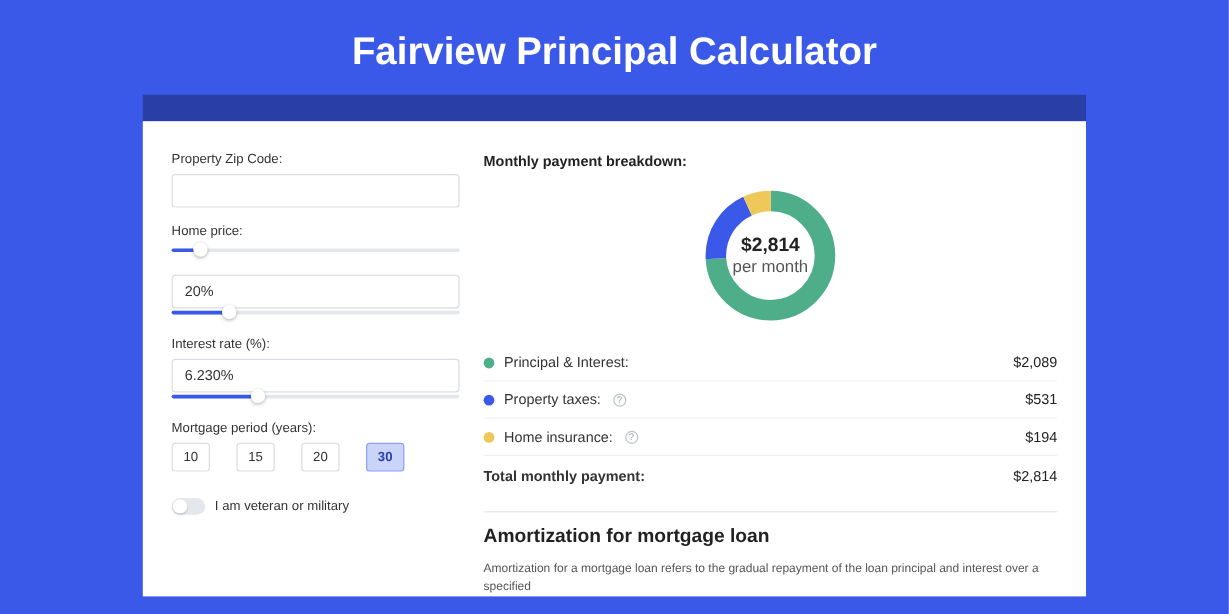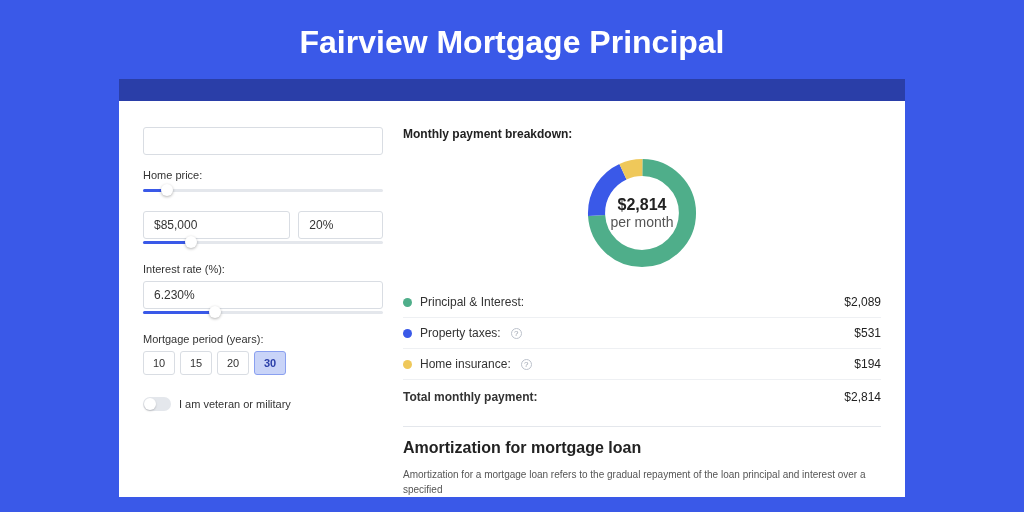--- a/index.html
+++ b/index.html
@@ -78,21 +78,21 @@
     height: 12px;
     background: #fff;
     border-radius: 50%;
     box-shadow: 0 1px 3px rgba(0,0,0,.3);
     transform: translateX(-50%);
   }
   .row2 { display: flex; gap: 8px; }
   .row2 .field:first-child { flex: 2; }
   .row2 .field:last-child { flex: 1; }
 
-  .periods { display: flex; gap: 5px; }
+  .periods { display: flex; gap: 22px; }
   .period-btn {
     width: 32px;
     height: 24px;
     border: 1px solid #d9dde3;
     border-radius: 3px;
     background: #fff;
     font-size: 11px;
     color: #333;
     cursor: pointer;
   }
@@ -191,43 +191,43 @@
     border-top: 1px solid #e4e7ec;
     margin-top: 14px;
     padding-top: 12px;
   }
   .amort-title { font-size: 16px; font-weight: 700; color: #222; margin-bottom: 10px; }
   .amort-text { font-size: 10px; color: #555; line-height: 1.5; }
 </style>
 </head>
 <body>
 
-<h1 class="page-title">Fairview Mortgage Principal</h1>
+<h1 class="page-title">Fairview Principal Calculator</h1>
 <div class="darkstrip"></div>
 
 <div class="card">
 
   <div class="left">
 
     <div class="group">
+      <label class="lbl">Property Zip Code:</label>
       <input class="field" value="" style="">
     </div>
 
     <div class="group">
       <label class="lbl">Home price:</label>
       <div class="slider-wrap">
         <div class="slider-track"></div>
         <div class="slider-fill" style="width:10%"></div>
         <div class="slider-thumb" style="left:10%"></div>
       </div>
     </div>
 
     <div class="group">
       <div class="row2">
-        <input class="field" value="$85,000" style="">
         <input class="field" value="20%" style="">
       </div>
       <div class="slider-wrap">
         <div class="slider-track"></div>
         <div class="slider-fill" style="width:20%"></div>
         <div class="slider-thumb" style="left:20%"></div>
       </div>
     </div>
 
     <div class="group">

